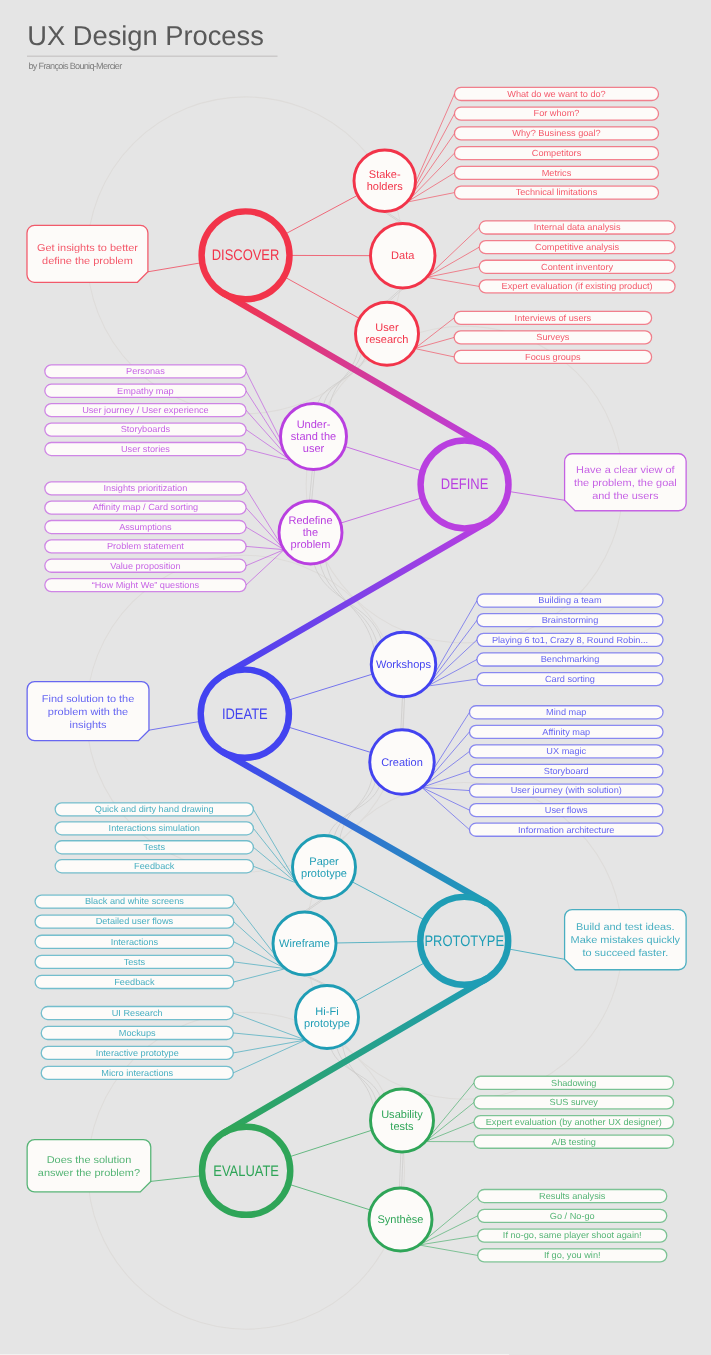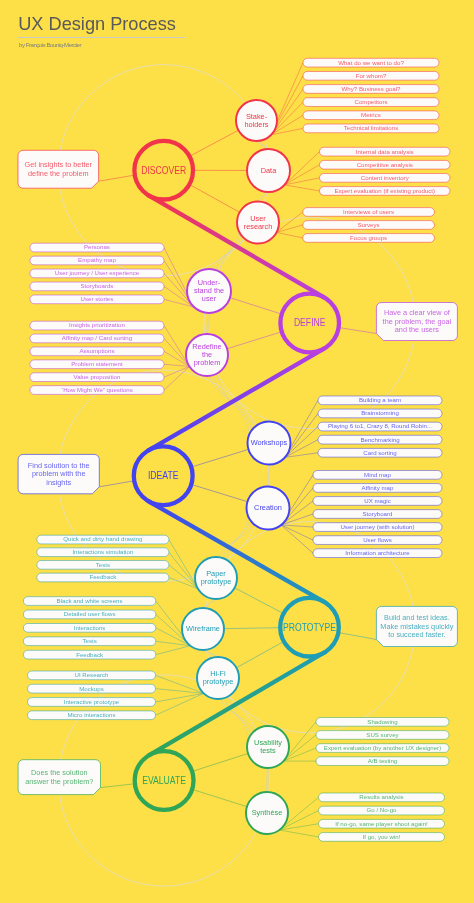--- a/index.html
+++ b/index.html
@@ -1,18 +1,18 @@
 <!DOCTYPE html>
 <html><head>
 <meta charset="utf-8">
 <title>UX Design Process</title>
 <style>
 html,body{margin:0;padding:0;background:#FDFBF9;}
 body{width:474px;height:903px;overflow:hidden;font-family:"Liberation Sans",sans-serif;}
-#stage{position:relative;width:474px;height:903px;background:#fde047;}
+#stage{position:relative;width:474px;height:903px;background:#e5e5e5;}
 #main{position:absolute;left:0;top:0;}
 text{font-family:"Liberation Sans",sans-serif;}
 .stagelbl{font-weight:400;}
 .nodelbl{font-size:7.4px;}
 .pilltxt{font-size:5.9px;}
 .callouttxt{font-size:6.6px;}
 #title{position:absolute;left:18.2px;top:14px;font-size:18.2px;color:#595959;font-weight:400;white-space:nowrap;}
 #rule{position:absolute;left:17.6px;top:37.4px;width:167px;height:0.9px;background:#cccaca;}
 #subtitle{position:absolute;left:19px;top:40.6px;font-size:6.1px;color:#7f7f7f;letter-spacing:-0.48px;white-space:nowrap;}
 </style>

